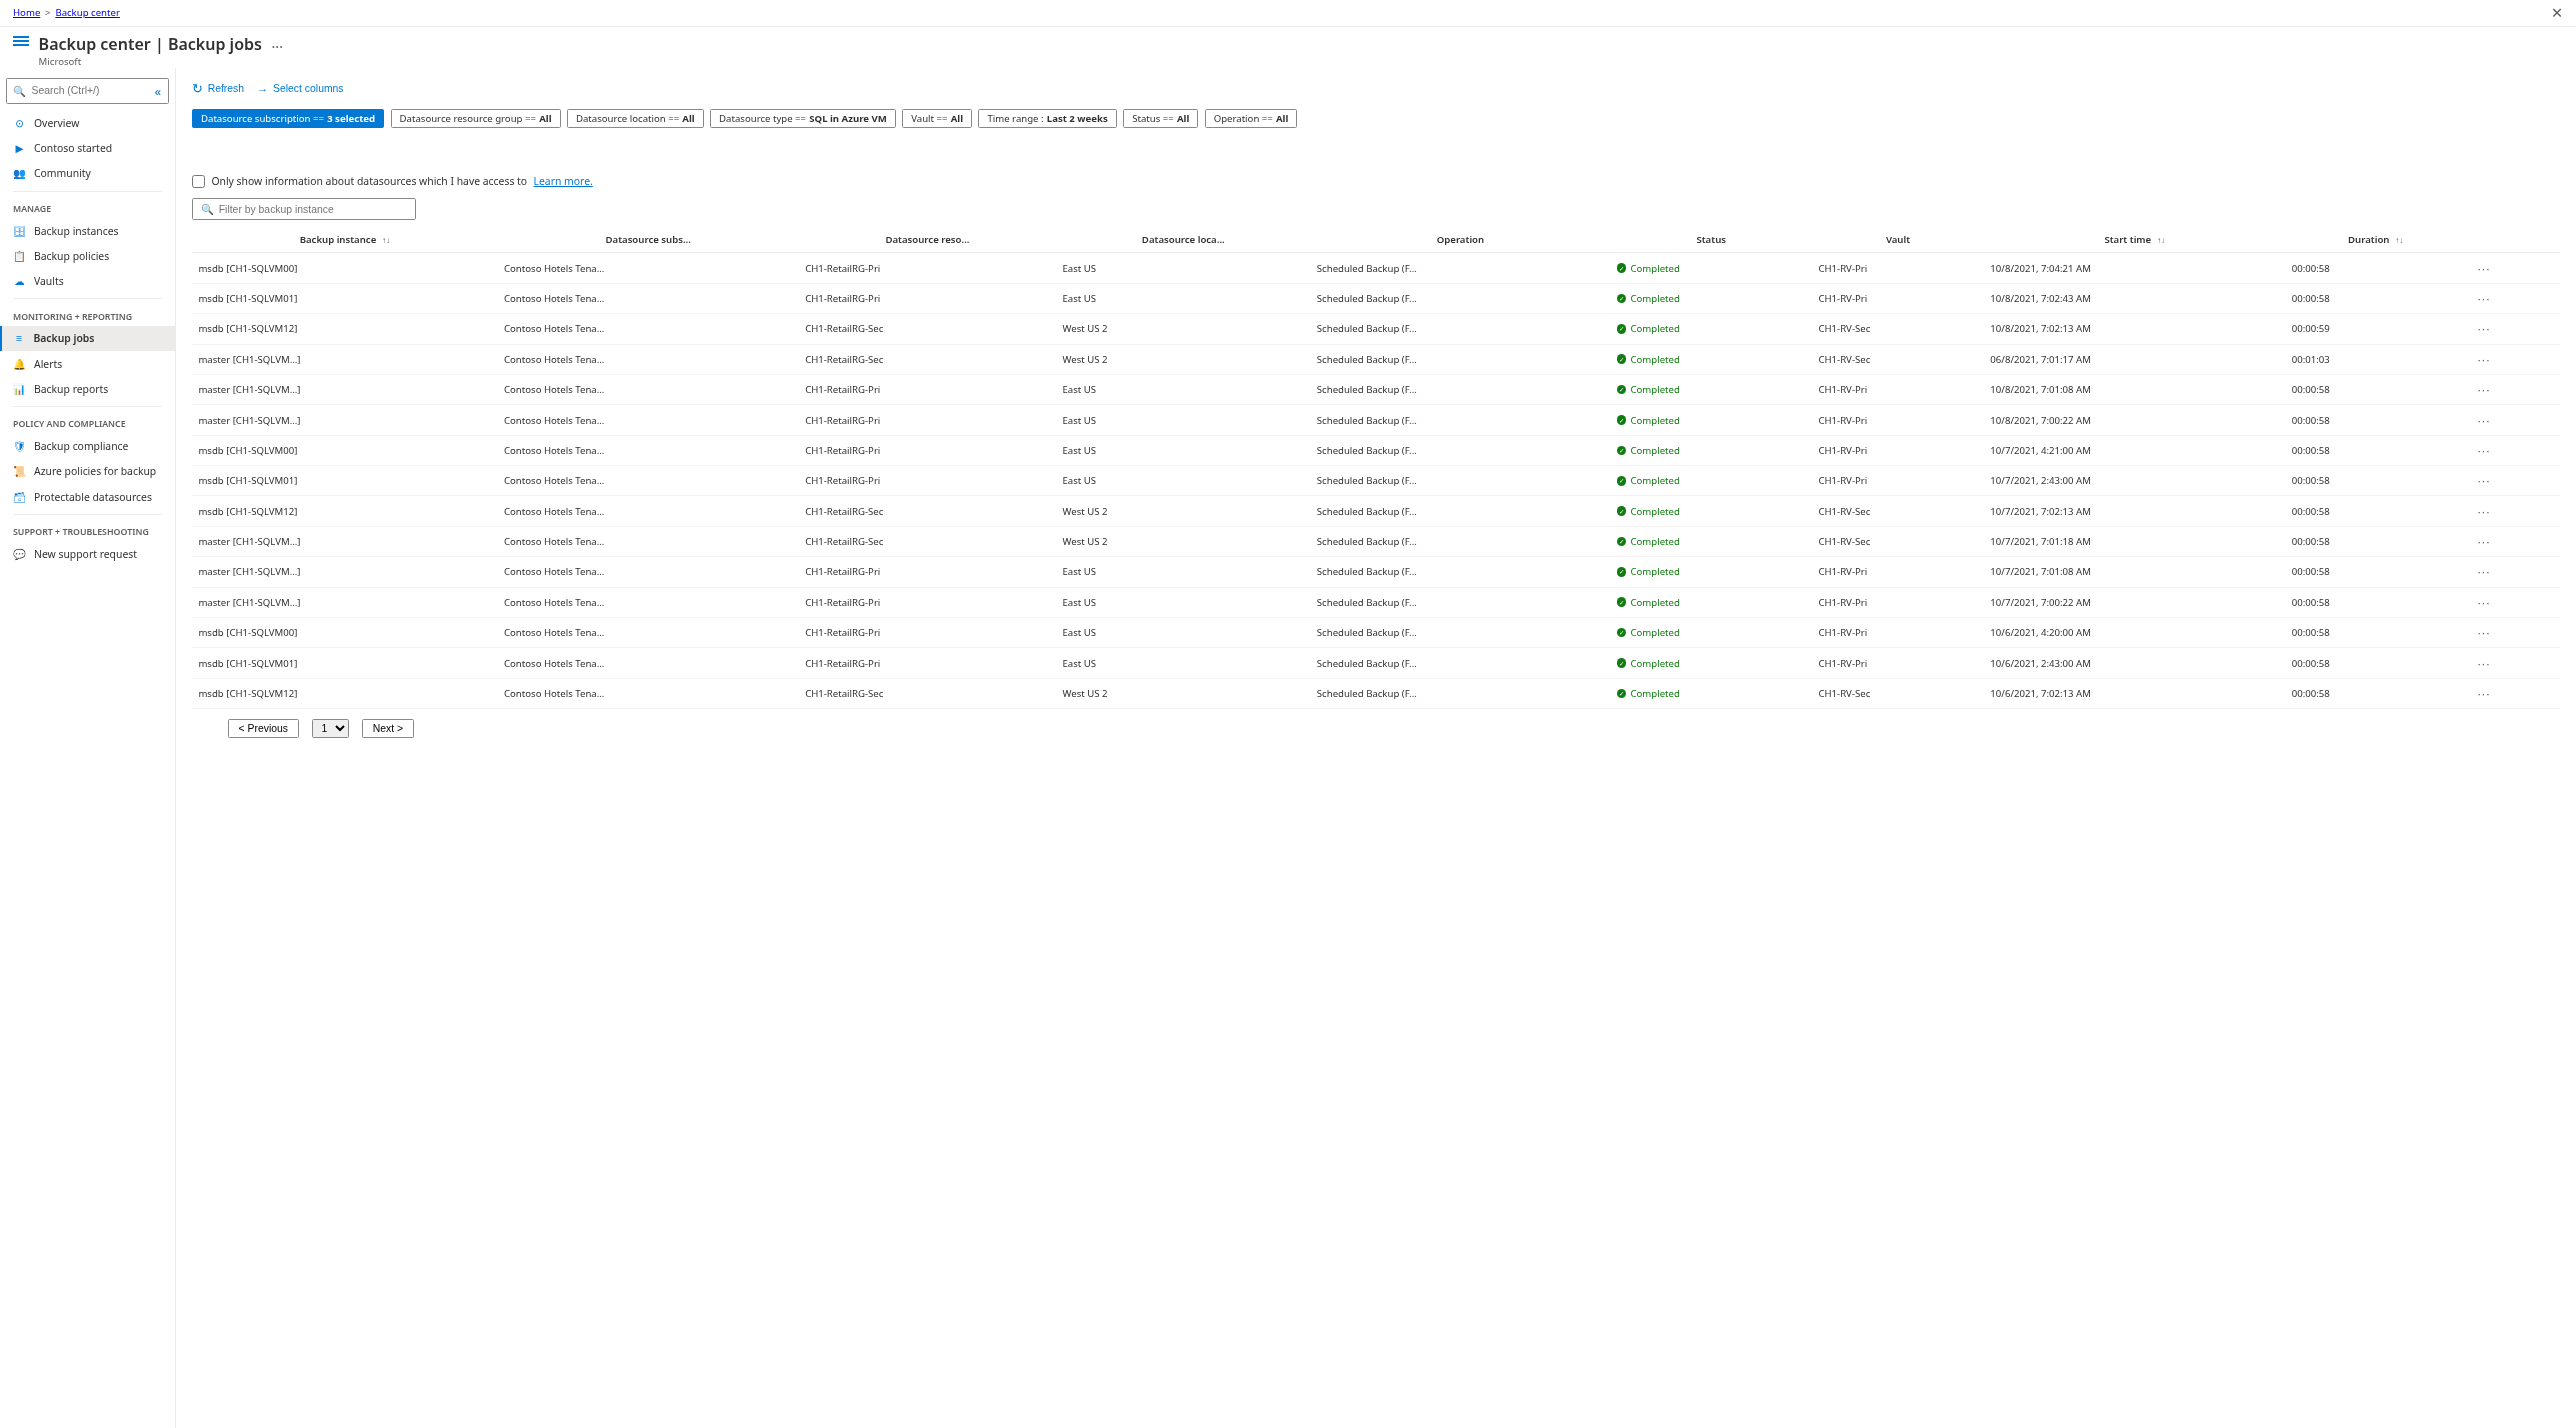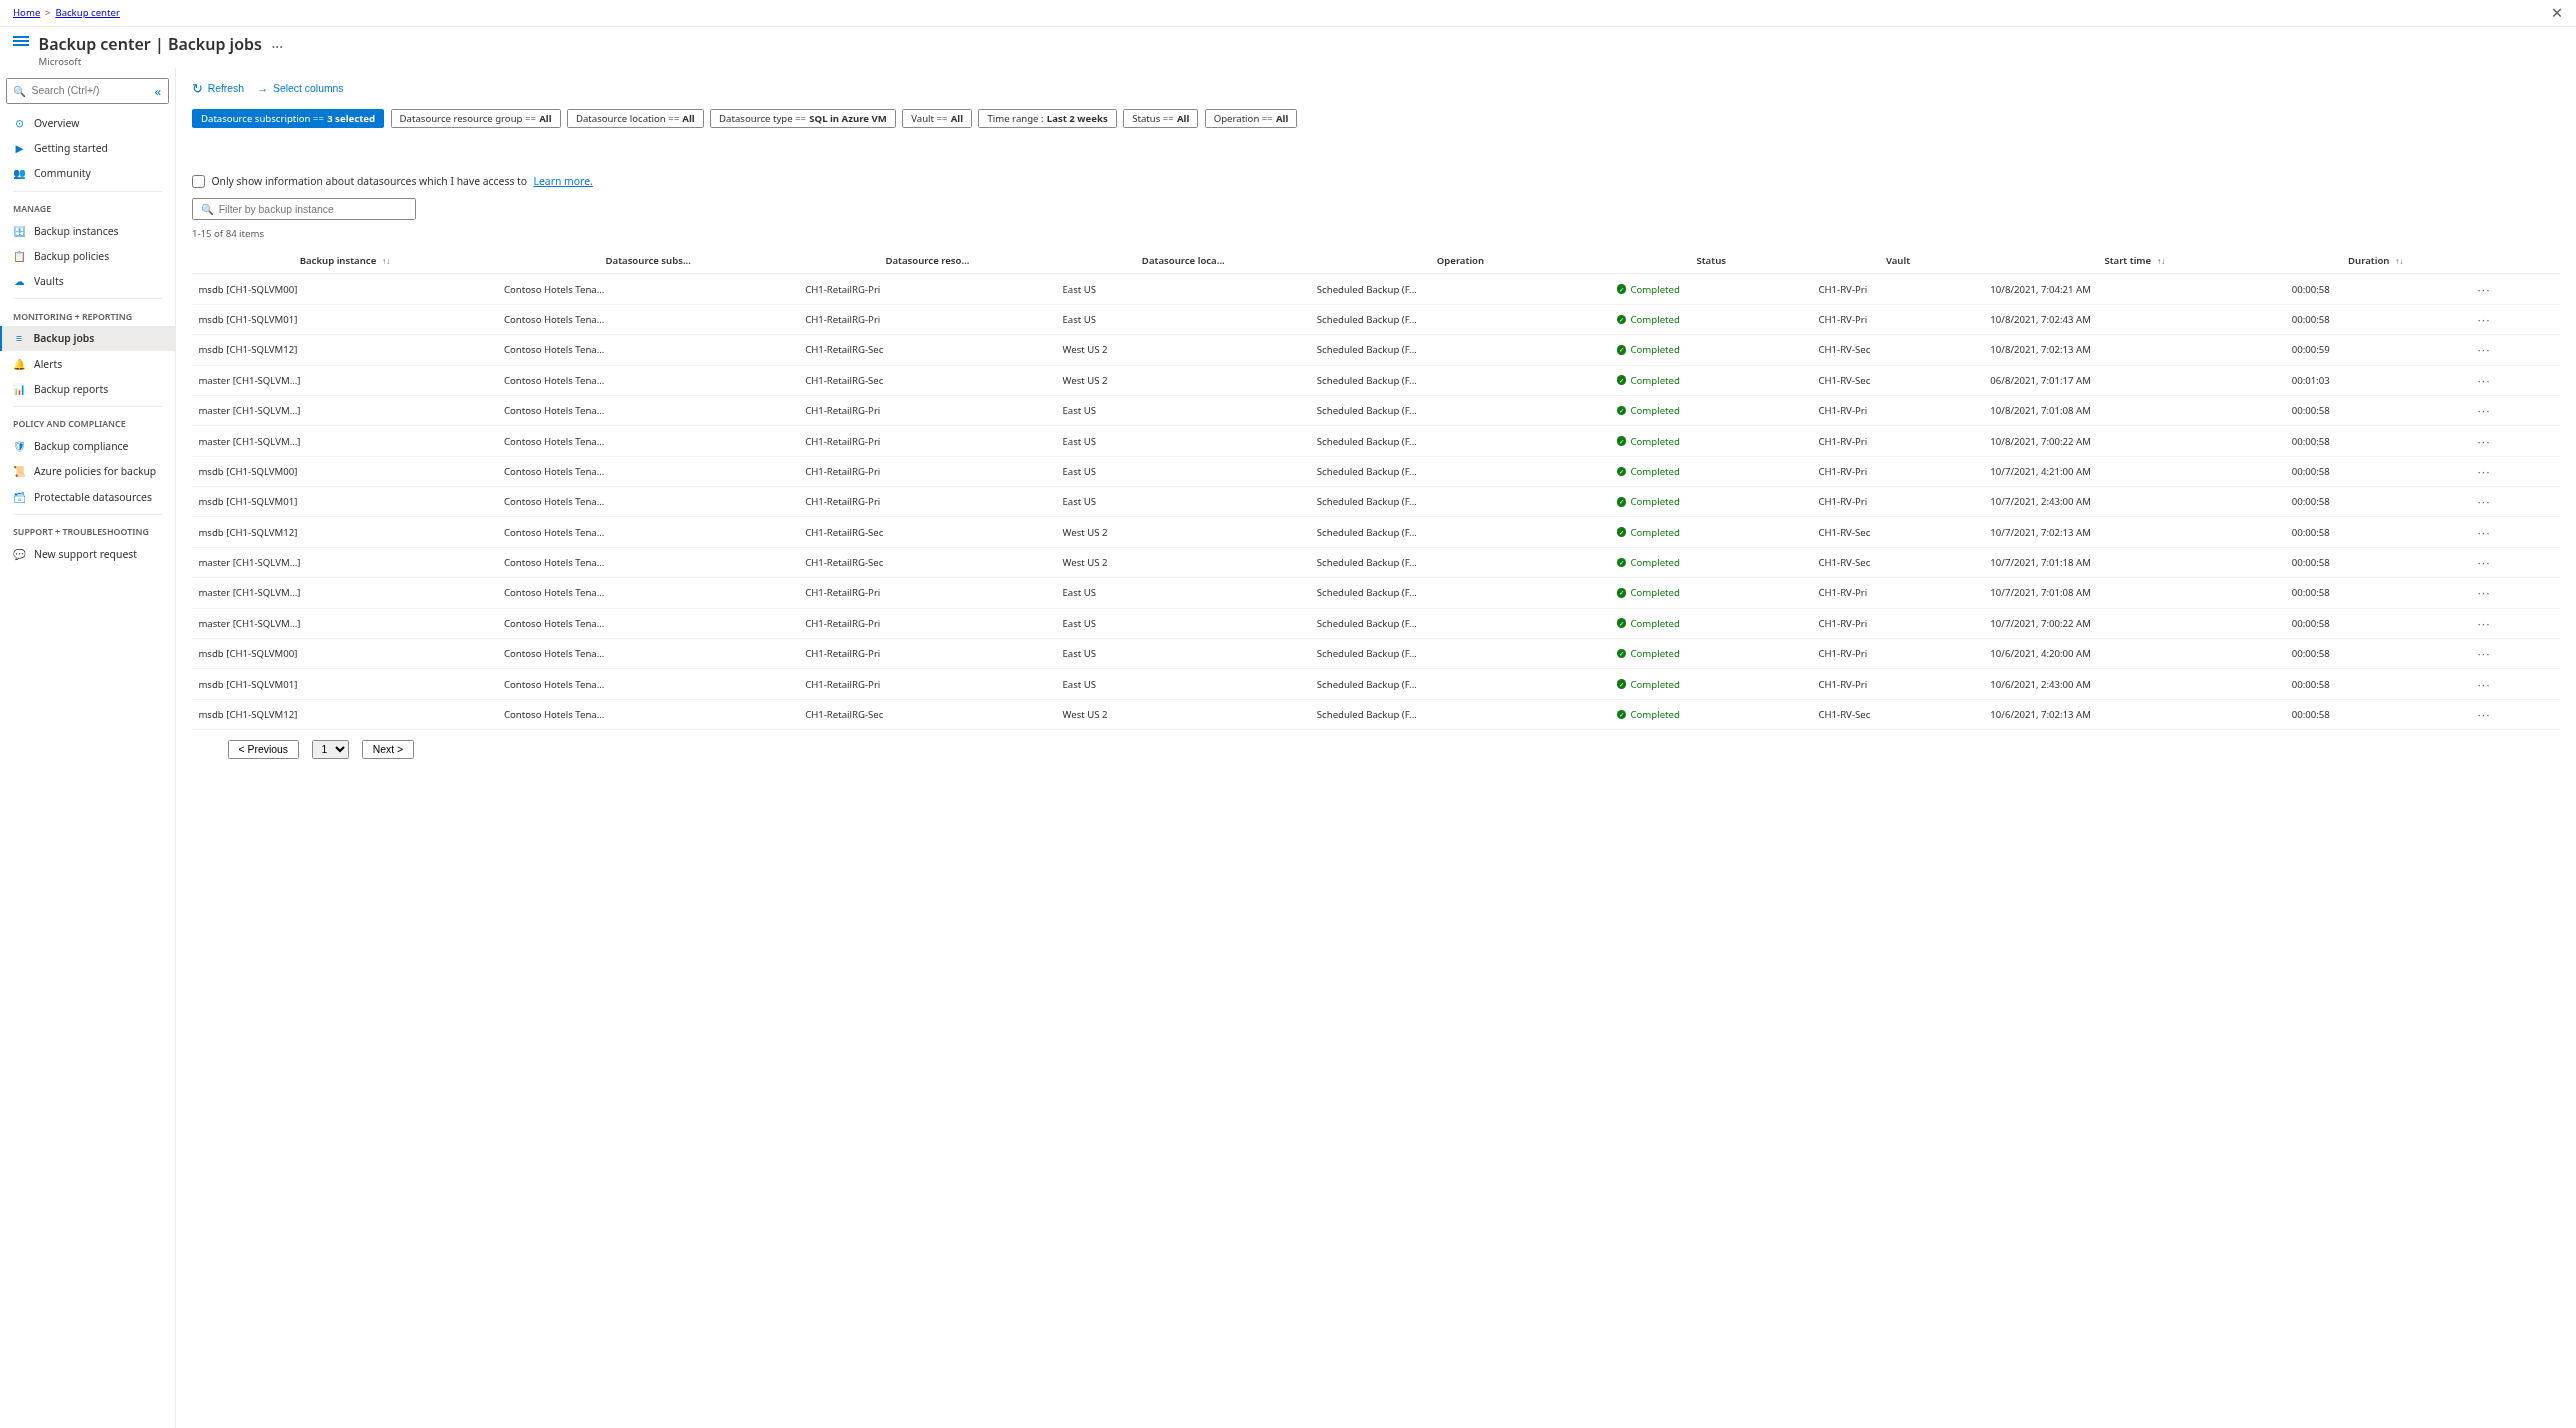--- a/index.html
+++ b/index.html
@@ -110,21 +110,21 @@
       <input type="text" placeholder="Search (Ctrl+/)" style="">
       <span class="collapse-btn">«</span>
     </div>
 
     <div class="sidebar-item">
       <span class="icon icon-blue">⊙</span>
       <span>Overview</span>
     </div>
     <div class="sidebar-item">
       <span class="icon icon-blue">▶</span>
-      <span>Getting started</span>
+      <span>Contoso started</span>
     </div>
     <div class="sidebar-item">
       <span class="icon icon-blue">👥</span>
       <span>Community</span>
     </div>
 
     <hr class="divider">
     <div class="sidebar-section-label">Manage</div>
     <div class="sidebar-item">
       <span class="icon icon-blue">🗄</span>
@@ -208,21 +208,20 @@
       <input type="checkbox" style="">
       <span>Only show information about datasources which I have access to</span>
       <a href="#">Learn more.</a>
     </div>
 
     <div class="filter-input">
       <span style="color:#605e5c;">🔍</span>
       <input type="text" placeholder="Filter by backup instance" style="">
     </div>
 
-    <div class="count-label">1-15 of 84 items</div>
 
     <table>
       <thead>
         <tr>
           <th>Backup instance <span class="sort-icon">↑↓</span></th>
           <th>Datasource subs...</th>
           <th>Datasource reso...</th>
           <th>Datasource loca...</th>
           <th>Operation</th>
           <th>Status</th>

